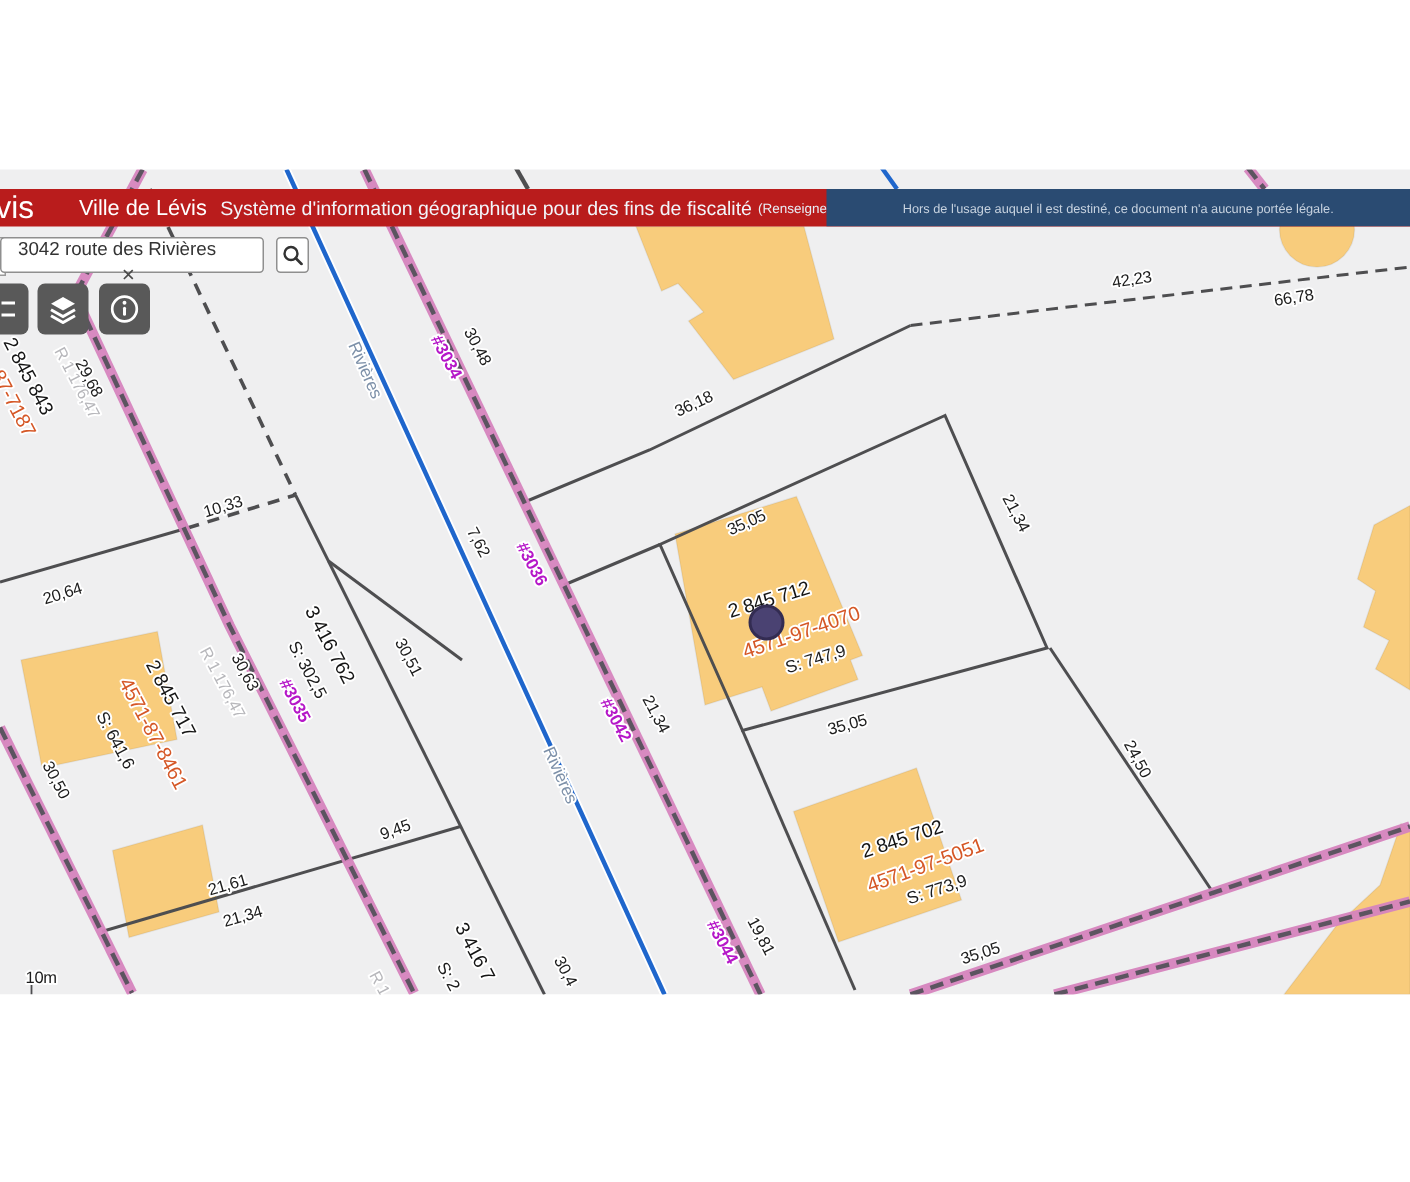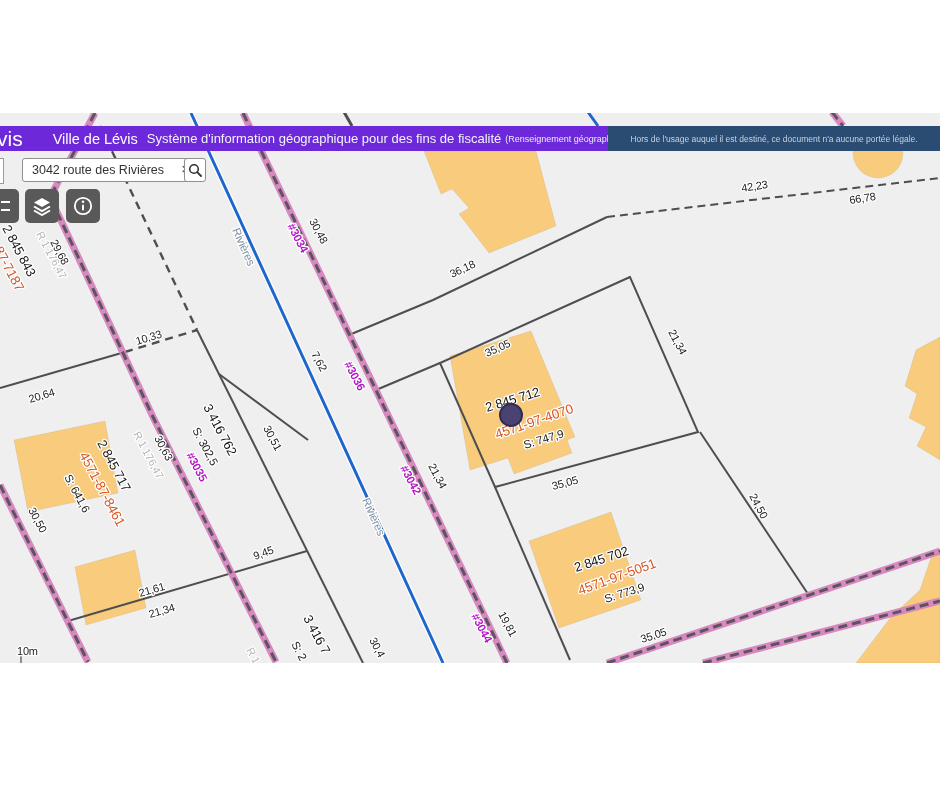--- a/index.html
+++ b/index.html
@@ -6,36 +6,36 @@
   body{width:940px;height:788px;position:relative;overflow:hidden;
        font-family:"Liberation Sans",sans-serif;}
   
   #map-wrap{position:absolute;left:0;top:0;width:940px;height:788px;z-index:0;}
   
   .band{position:absolute;left:0;width:940px;background:#ffffff;z-index:2;}
   #band-top{top:0;height:113px;}
   #band-bottom{top:663px;height:125px;}
   
   #app-header{position:absolute;left:0;top:126px;width:940px;height:25px;
-    background:#6d28d9;z-index:3;display:flex;align-items:center;color:#fff;
+    background:#b91c1c;z-index:3;display:flex;align-items:center;color:#fff;
     white-space:nowrap;overflow:hidden;}
   #logo-frag{font-size:21px;font-weight:400;margin-left:-3px;letter-spacing:0px;
     line-height:25px;}
   #hdr-title{font-size:14.5px;font-weight:400;margin-left:30px;}
   #hdr-sub{font-size:13px;margin-left:9px;color:#f2f5fa;}
   #hdr-sub2{font-size:9px;margin-left:4px;color:#e8edf5;}
-  #hdr-disclaimer{position:absolute;right:0;top:0;height:25px;width:332px;
+  #hdr-disclaimer{position:absolute;right:0;top:0;height:25px;width:389px;
     background:#2A4B72;color:#C7D2DF;font-size:8.5px;display:flex;
     align-items:center;justify-content:center;padding:0 4px;box-sizing:border-box;}
   
   #search-sliver{position:absolute;left:0;top:158px;width:3px;height:24px;
     background:#fff;border:1px solid #9a9a9a;border-left:none;z-index:4;}
-  #search-box{position:absolute;left:22px;top:158px;width:176px;height:24px;
+  #search-box{position:absolute;left:0;top:158px;width:176px;height:24px;
     background:#fff;border:1px solid #8f8f8f;border-radius:3px;z-index:4;
-    display:flex;align-items:center;box-sizing:border-box;}
+    display:flex;align-items:center;box-sizing:border-box;flex-direction:column;}
   #search-input{flex:1;border:none;outline:none;font-size:12.5px;color:#333;
     padding:0 0 0 9px;background:transparent;font-family:inherit;min-width:0;}
   #search-clear{font-size:15px;color:#4a4a4a;padding:0 7px 2px 2px;cursor:pointer;
     line-height:22px;}
   #search-btn{position:absolute;left:184px;top:158px;width:22px;height:24px;
     background:#fff;border:1px solid #8f8f8f;border-radius:3px;z-index:4;
     display:flex;align-items:center;justify-content:center;box-sizing:border-box;
     cursor:pointer;}
   
   .tool-btn{position:absolute;width:34px;height:34px;background:#595959;

